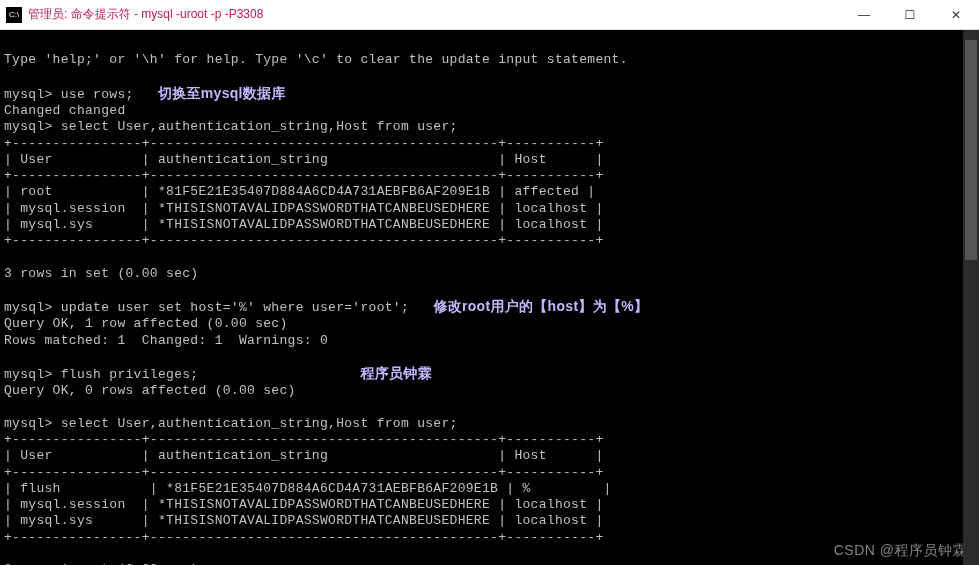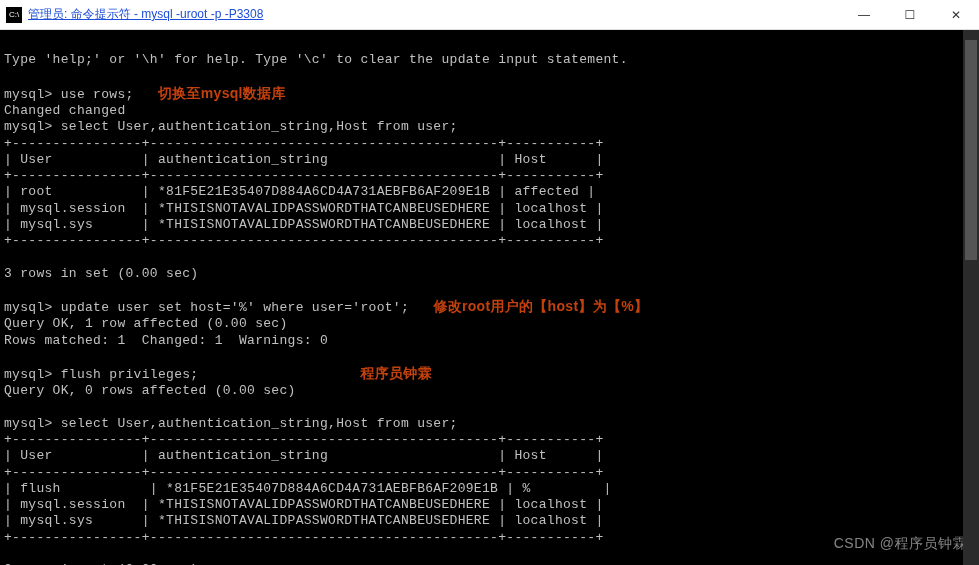--- a/index.html
+++ b/index.html
@@ -24,50 +24,50 @@
       width: 16px;
       height: 16px;
       margin: 0 6px;
       background: #000;
       display: inline-flex;
       align-items: center;
       justify-content: center;
       color: #fff;
       font-size: 8px;
     }
-    .titlebar-text { color: #1d4ed8; flex: 1; text-decoration: underline; }
+    .titlebar-text { color: #be185d; flex: 1; }
     .win-controls { display: flex; }
     .win-btn {
       width: 46px; height: 30px;
       display: flex; align-items: center; justify-content: center;
       font-family: "Segoe UI", sans-serif; font-size: 12px; color: #333;
       cursor: pointer;
     }
     .terminal {
       background: #000;
       color: #c0c0c0;
       font-size: 13px;
       line-height: 1.25;
       padding: 6px 4px;
       height: calc(100% - 30px);
       white-space: pre;
       overflow: hidden;
       position: relative;
       letter-spacing: 0.3px;
     }
     .anno {
-      color: #c2410c;
+      color: #c4b5fd;
       font-family: "Microsoft YaHei", "SimHei", sans-serif;
       font-weight: bold;
       font-size: 14px;
     }
     .watermark {
       position: absolute;
       right: 12px;
-      bottom: 13px;
+      bottom: 6px;
       color: rgba(220,220,220,0.6);
       font-family: "Microsoft YaHei", sans-serif;
       font-size: 14px;
       letter-spacing: 0.5px;
     }
     .scrollbar {
       position: absolute;
       right: 0; top: 30px; bottom: 0;
       width: 16px;
       background: #2b2b2b;

